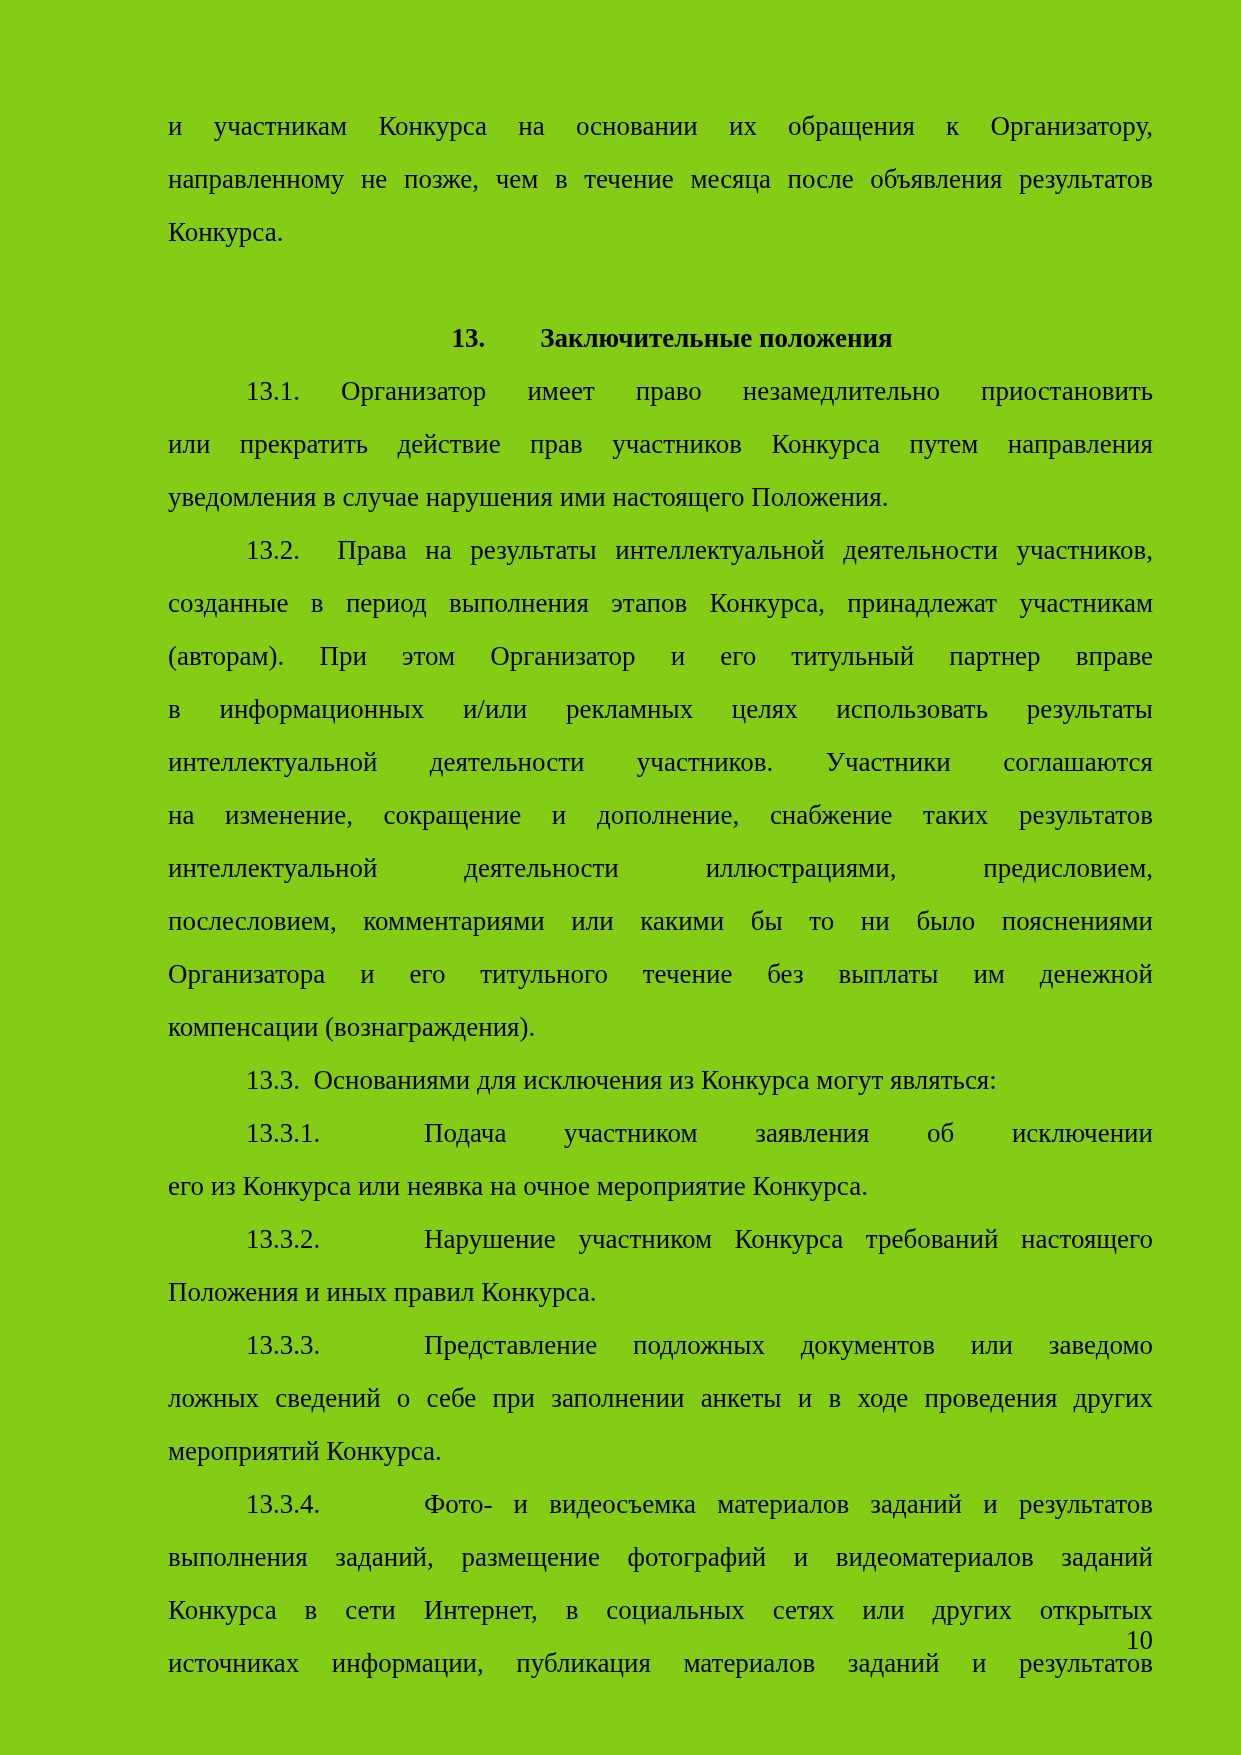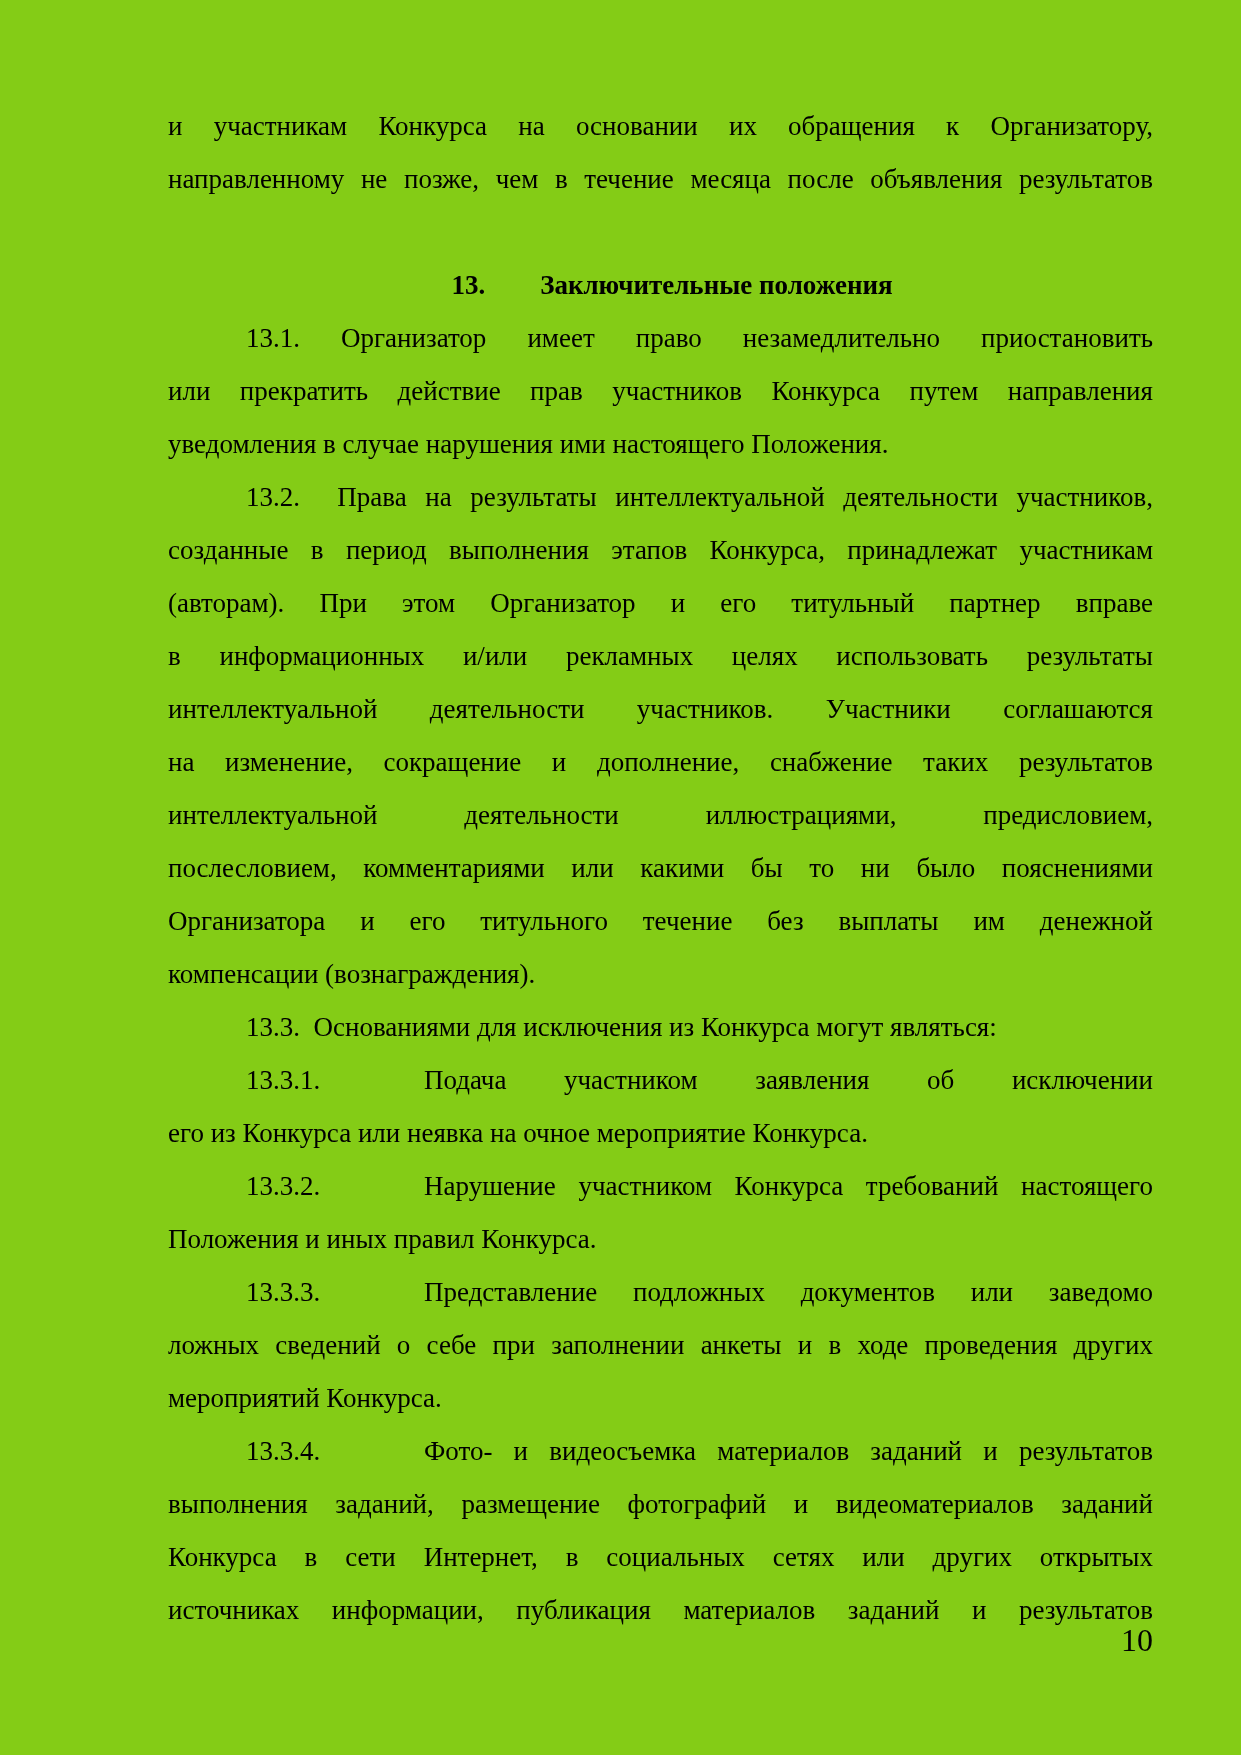--- a/index.html
+++ b/index.html
@@ -21,33 +21,34 @@
   .ln{min-height:53px;text-align:left;}
   .j{text-align:justify;text-align-last:justify;}
   .ind{text-indent:78px;}
   .blank{height:53px;}
   .head{text-align:center;text-align-last:center;font-weight:bold;text-indent:0;}
   .hnum{margin-right:55px;margin-left:23px;}
   .tabnum{display:inline-block;width:178px;text-indent:0;}
   .footer{
     position:absolute;
     right:88px;top:1625px;
-    font-size:32px;line-height:30px;
+    font-size:27px;line-height:30px;
     font-family:"Liberation Serif","DejaVu Serif",serif;
     color:#000;
   }
 </style>
 </head>
 <body>
 
 <div class="page">
   <div class="body">
 
     <div class="ln j">и участникам Конкурса на основании их обращения к Организатору,</div>
     <div class="ln j">направленному не позже, чем в течение месяца после объявления результатов</div>
+    <div class="ln">Конкурса.</div>
 
     <div class="ln blank"></div>
 
     <div class="ln head">
       <span class="hnum">13.</span><span class="htitle">Заключительные положения</span>
     </div>
 
     <div class="ln j ind">13.1. Организатор имеет право незамедлительно приостановить</div>
     <div class="ln j">или прекратить действие прав участников Конкурса путем направления</div>
     <div class="ln">уведомления в случае нарушения ими настоящего Положения.</div>

